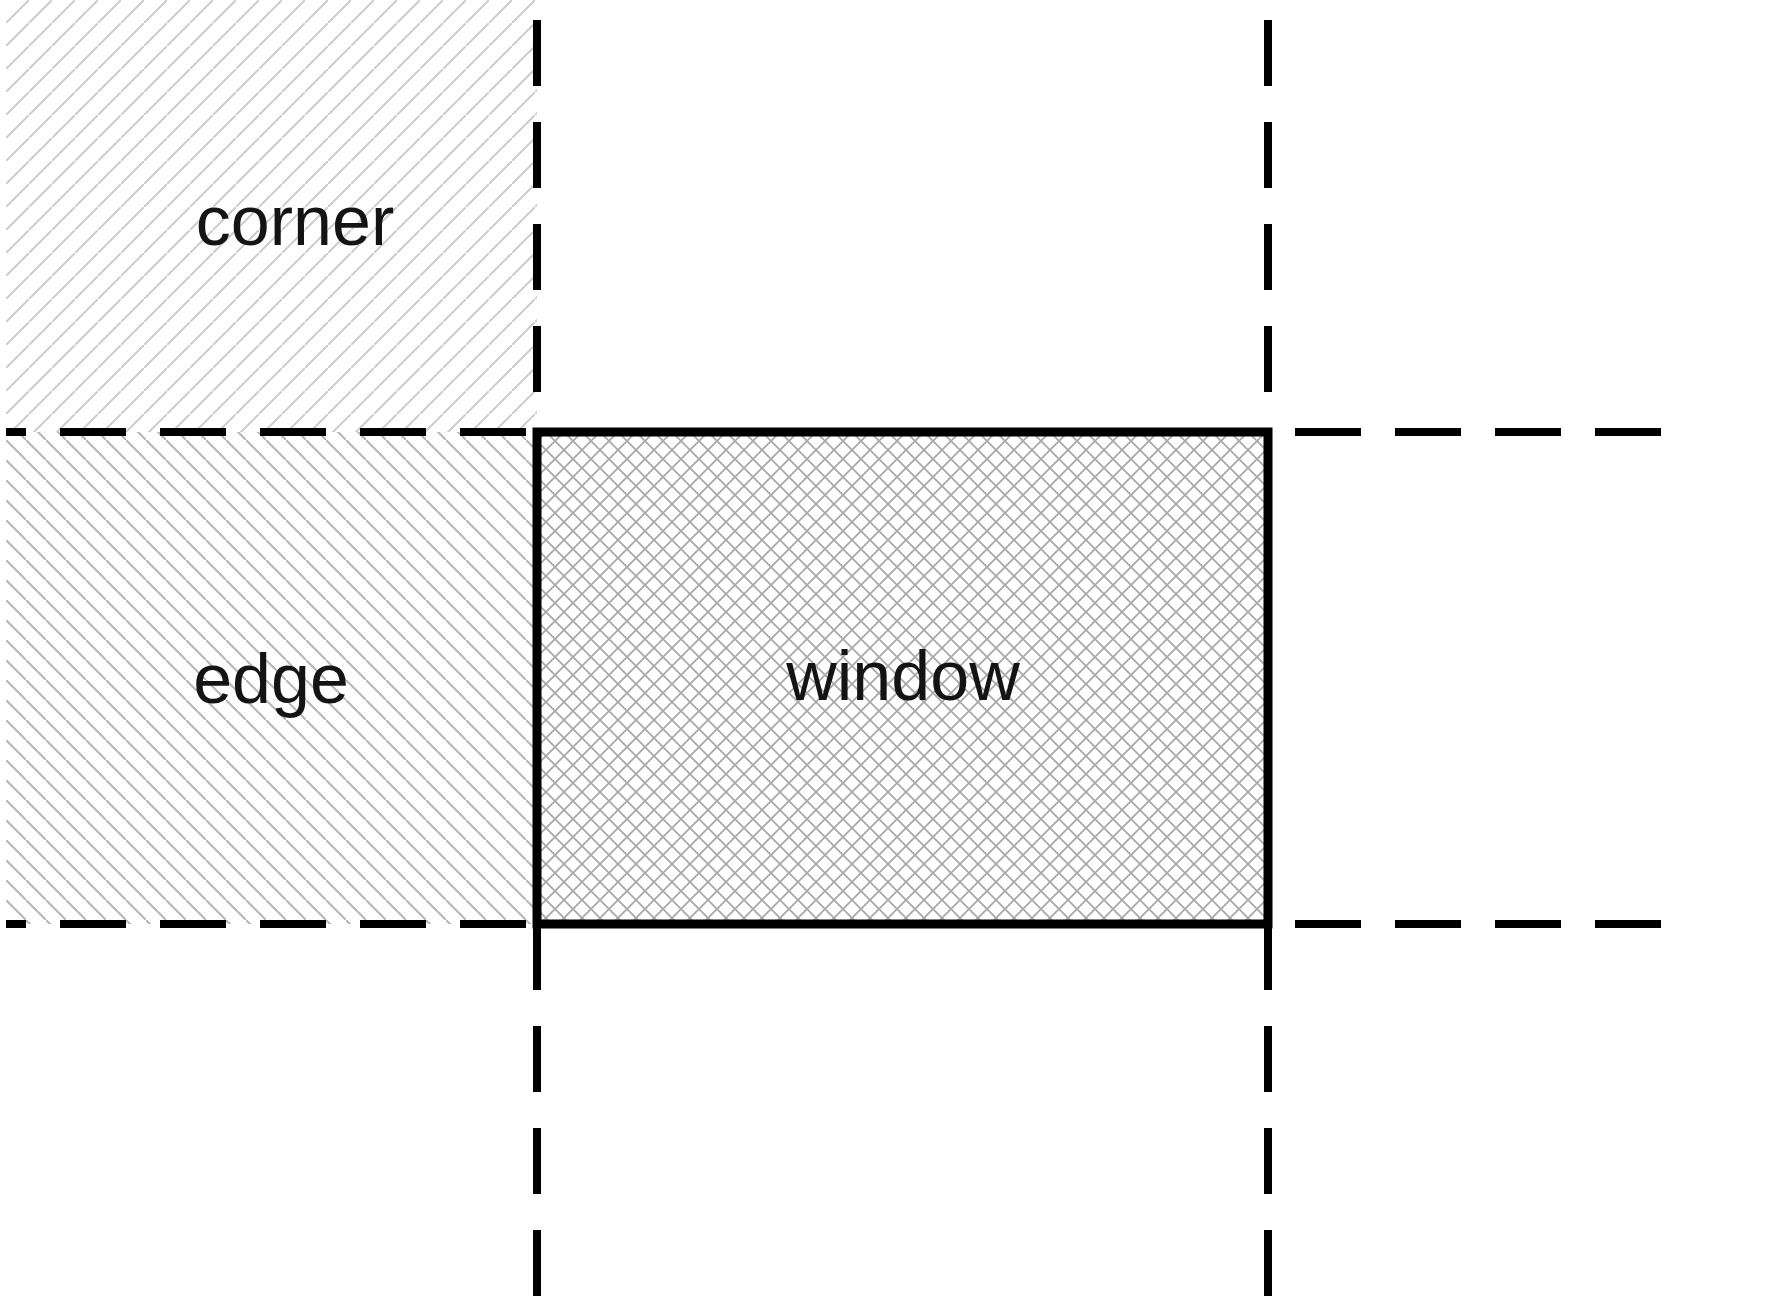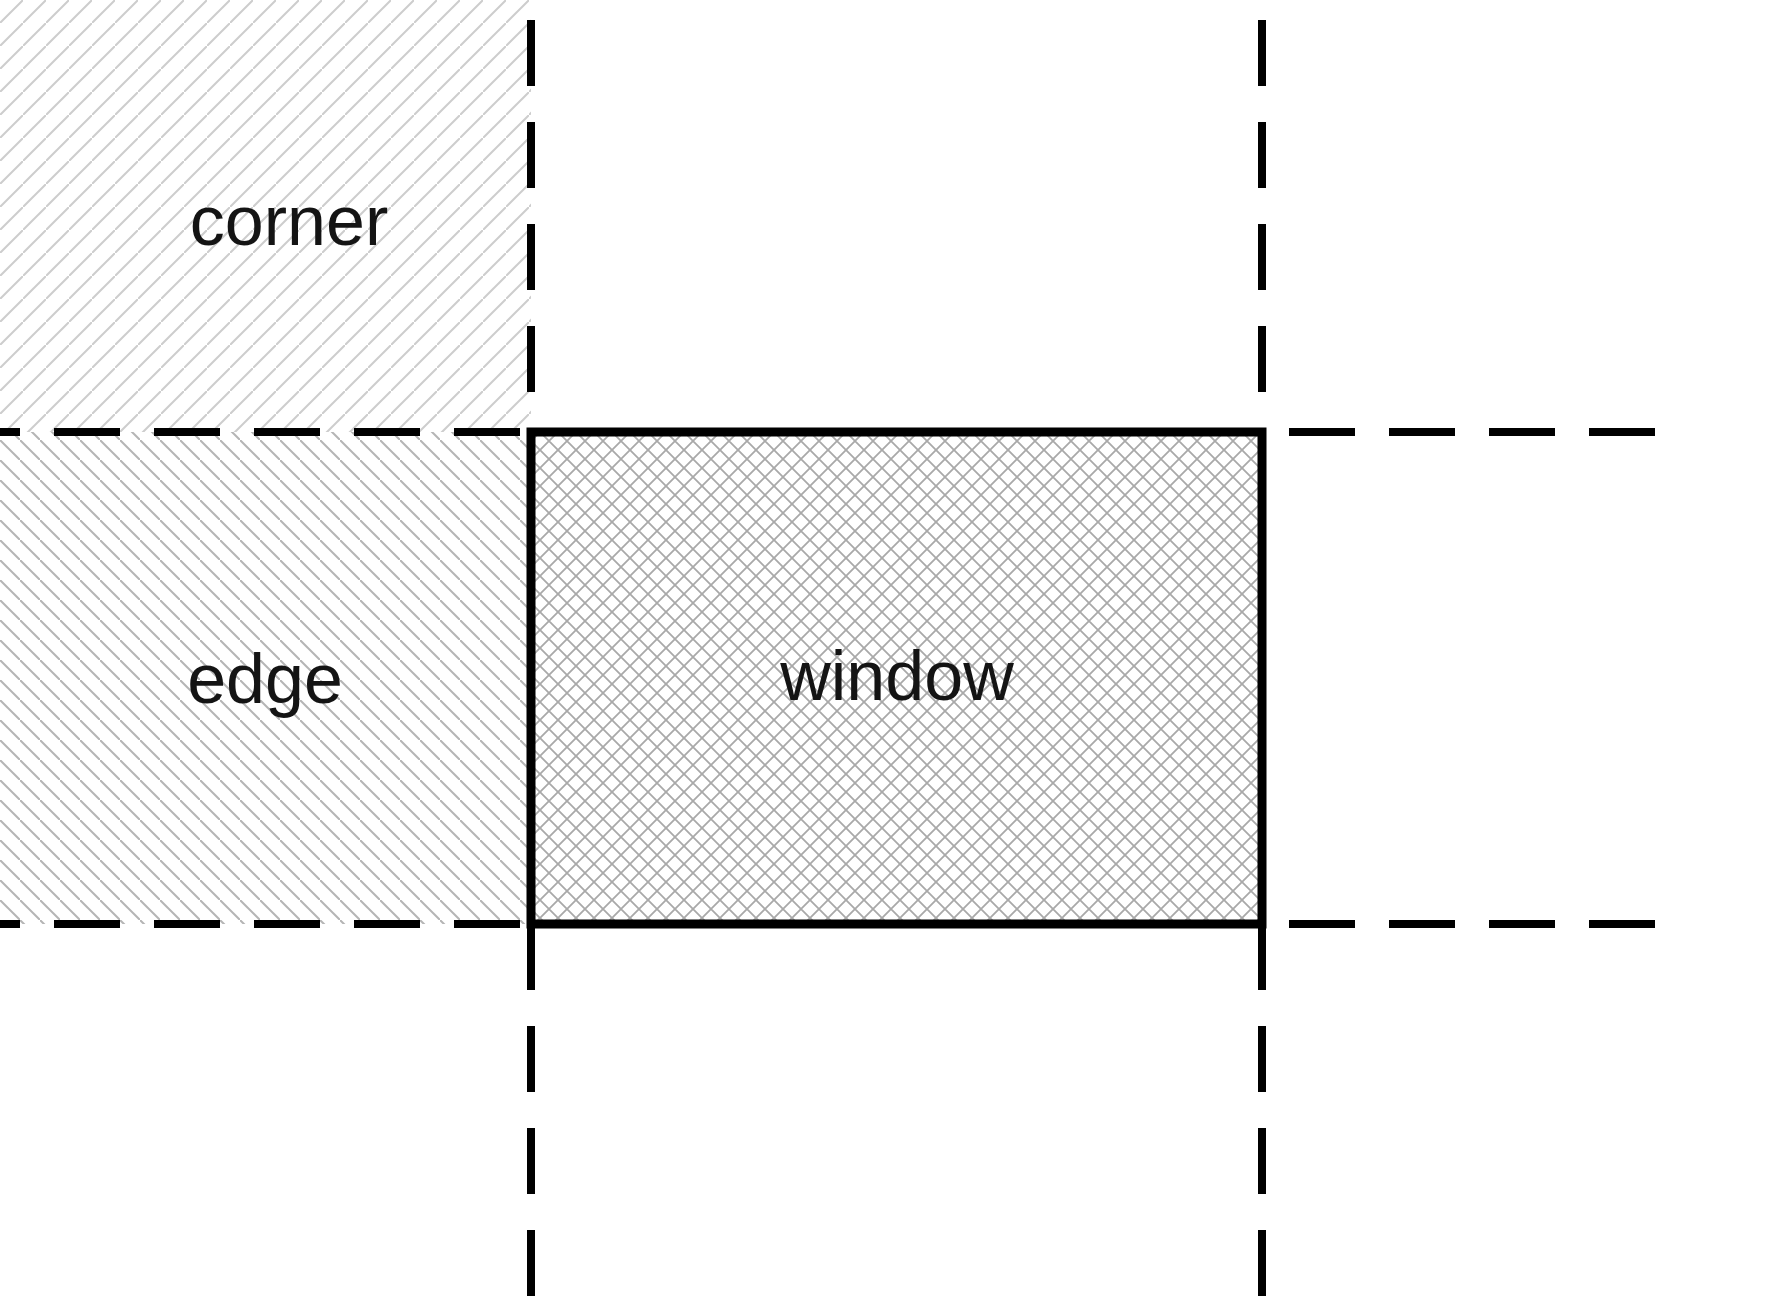--- a/index.html
+++ b/index.html
@@ -6,20 +6,21 @@
     margin: 0;
     padding: 0;
     background: #ffffff;
   }
   .page {
     position: relative;
     width: 1686px;
     height: 1306px;
     background: #f9a8d4;
     overflow: hidden;
+    margin-left: 6px;
   }
   svg { display: block; }
   .region-label {
     font-family: "Liberation Sans", sans-serif;
     font-size: 70px;
     font-weight: 400;
     fill: #141414;
   }
   .grid-dash {
     stroke-width: 8;

